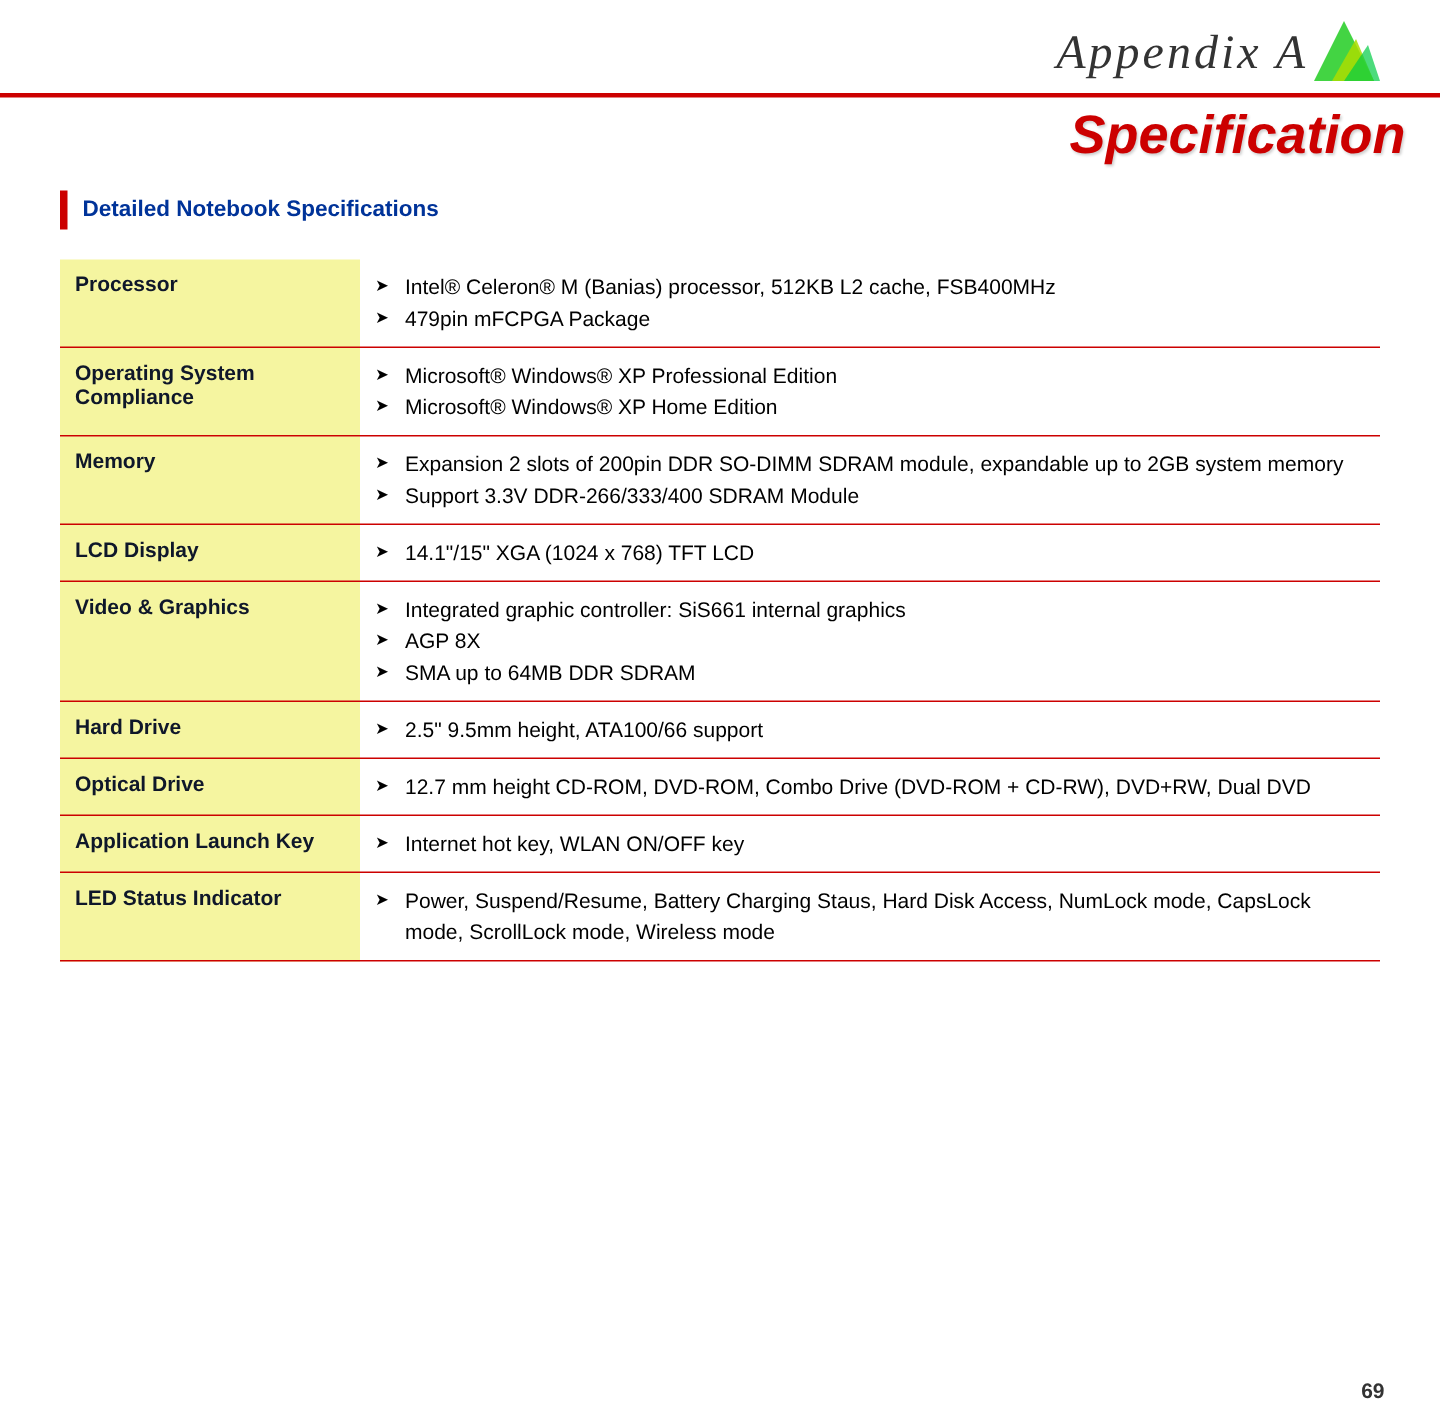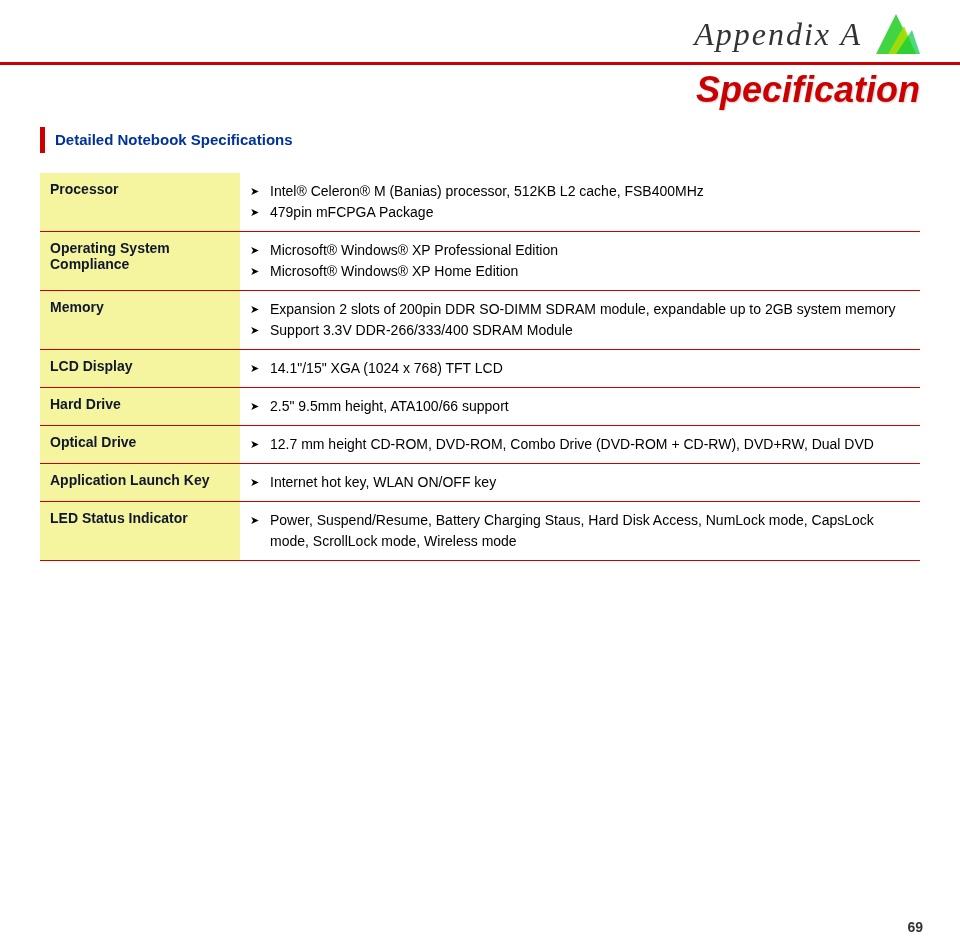--- a/index.html
+++ b/index.html
@@ -16,21 +16,20 @@
     .header {
       display: flex;
       flex-direction: column;
       align-items: flex-end;
       padding: 10px 40px 0 40px;
     }
 
     .header-logo {
       display: flex;
       align-items: center;
-      gap: 10px;
       margin-bottom: 4px;
     }
 
     .appendix-text {
       font-family: 'Times New Roman', serif;
       font-size: 32px;
       font-style: italic;
       color: #333;
       letter-spacing: 2px;
     }
@@ -46,21 +45,21 @@
       background: #cc0000;
       margin: 0 0 4px 0;
     }
 
     .page-title {
       font-size: 36px;
       font-weight: bold;
       font-style: italic;
       color: #cc0000;
       text-align: right;
-      padding-right: 40px;
+      padding-right: 23px;
       margin-bottom: 10px;
       font-family: Arial, sans-serif;
       text-shadow: 1px 1px 2px rgba(0,0,0,0.2);
     }
 
     
     .section-title-bar {
       border-left: 5px solid #cc0000;
       margin: 16px 40px 20px 40px;
       padding: 4px 10px;
@@ -188,20 +187,30 @@
       </tr>
       <tr>
         <td class="label-cell">LCD Display</td>
         <td class="value-cell">
           <ul>
             <li>14.1"/15"  XGA (1024 x 768) TFT LCD</li>
           </ul>
         </td>
       </tr>
       <tr>
+        <td class="label-cell">Video &amp; Graphics</td>
+        <td class="value-cell">
+          <ul>
+            <li>Integrated graphic controller: SiS661 internal graphics</li>
+            <li>AGP 8X</li>
+            <li>SMA up to 64MB DDR SDRAM</li>
+          </ul>
+        </td>
+      </tr>
+      <tr>
         <td class="label-cell">Hard Drive</td>
         <td class="value-cell">
           <ul>
             <li>2.5" 9.5mm height, ATA100/66 support</li>
           </ul>
         </td>
       </tr>
       <tr>
         <td class="label-cell">Optical Drive</td>
         <td class="value-cell">

